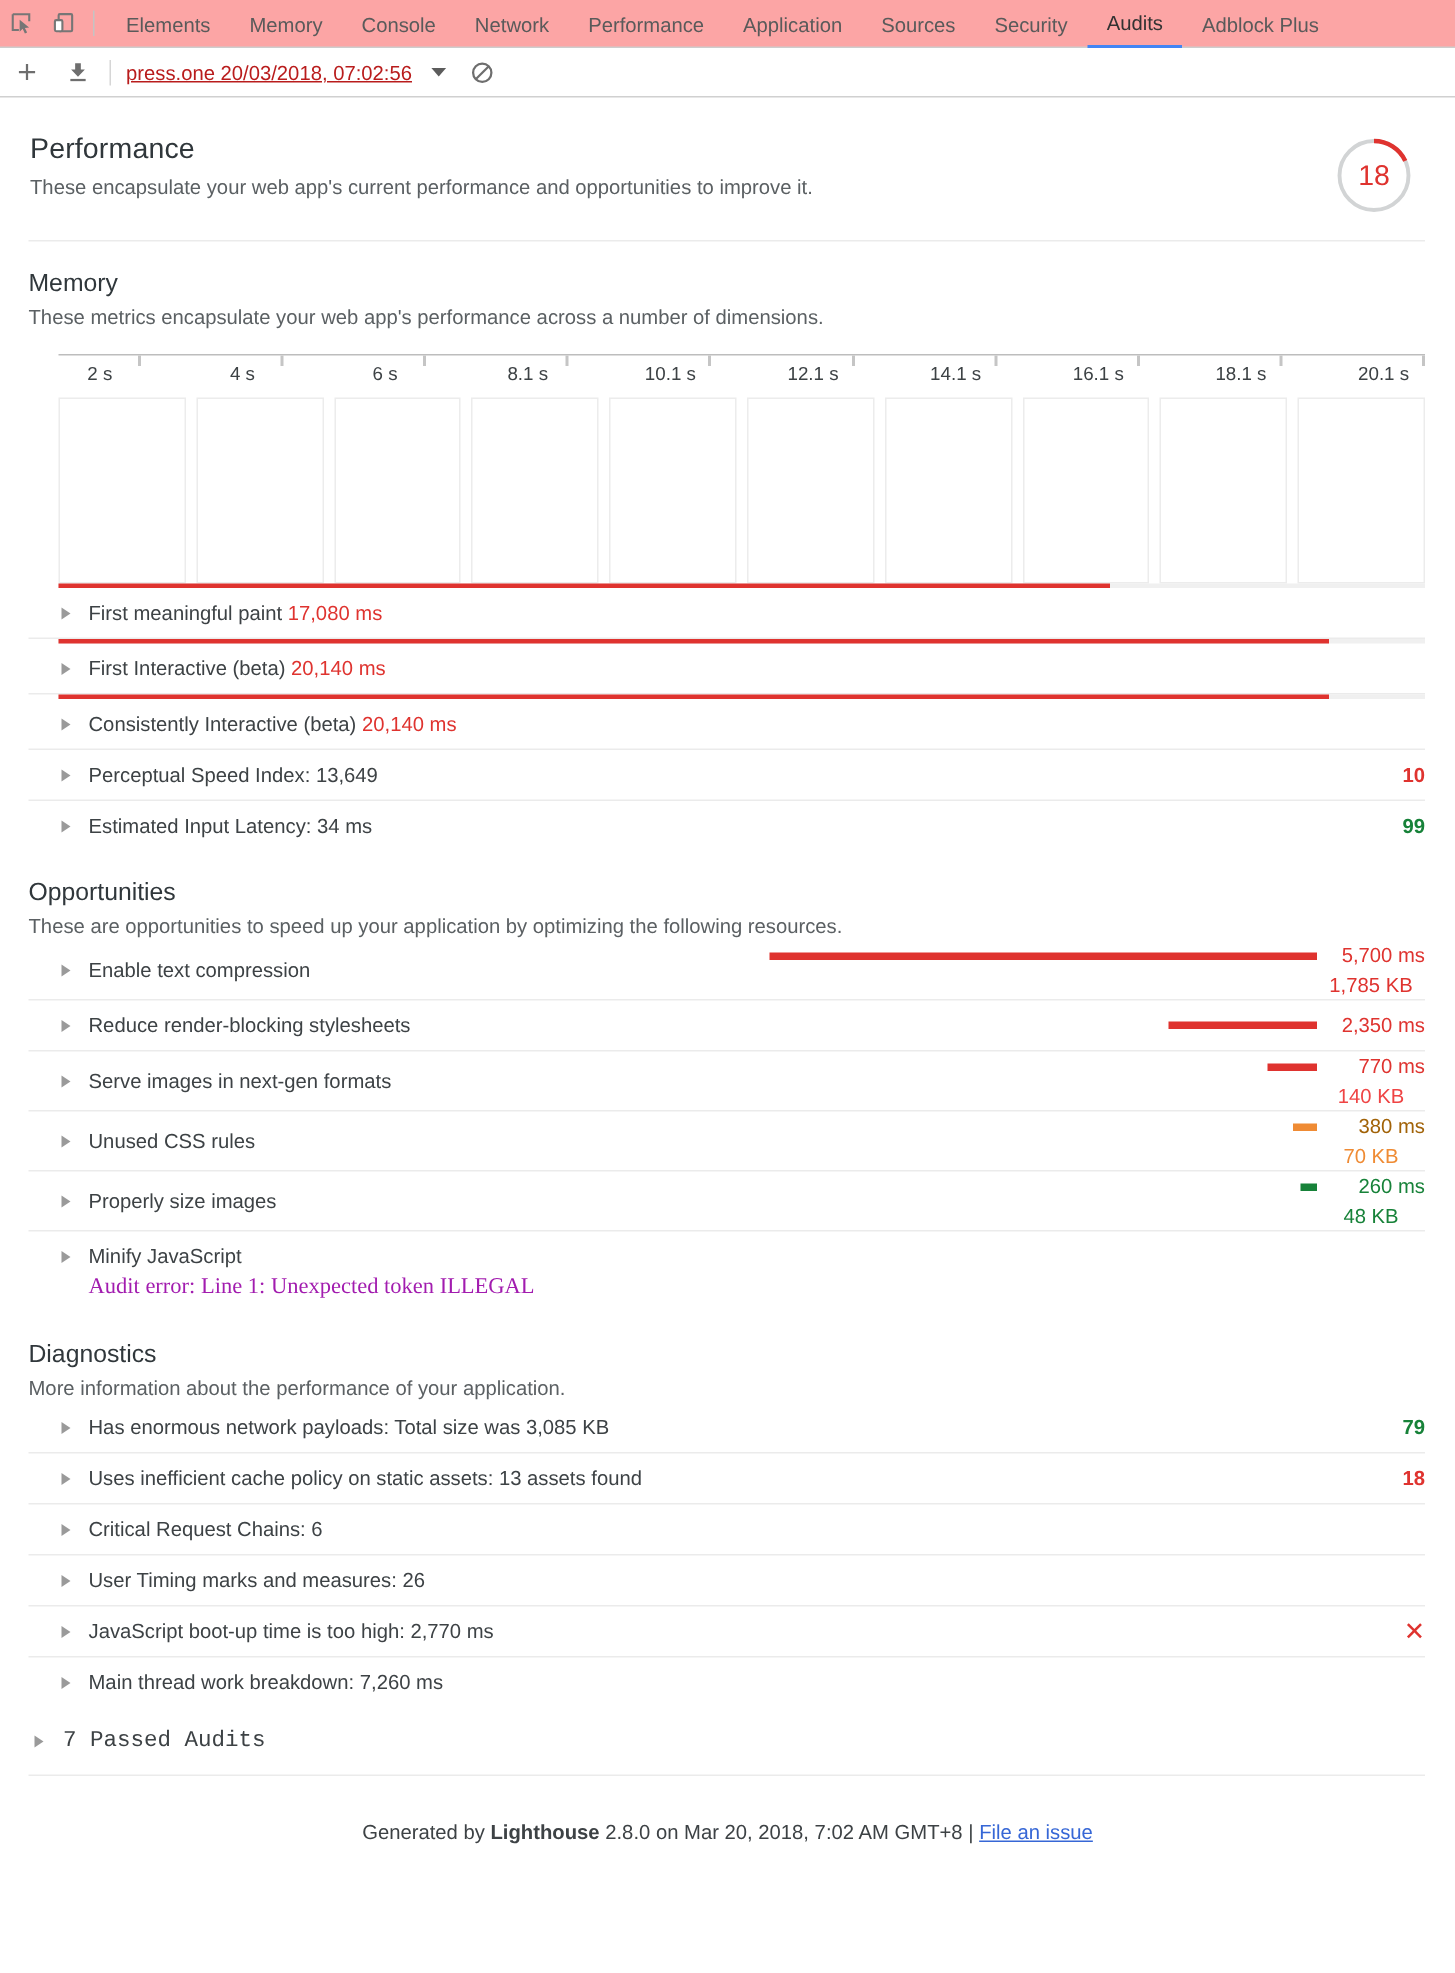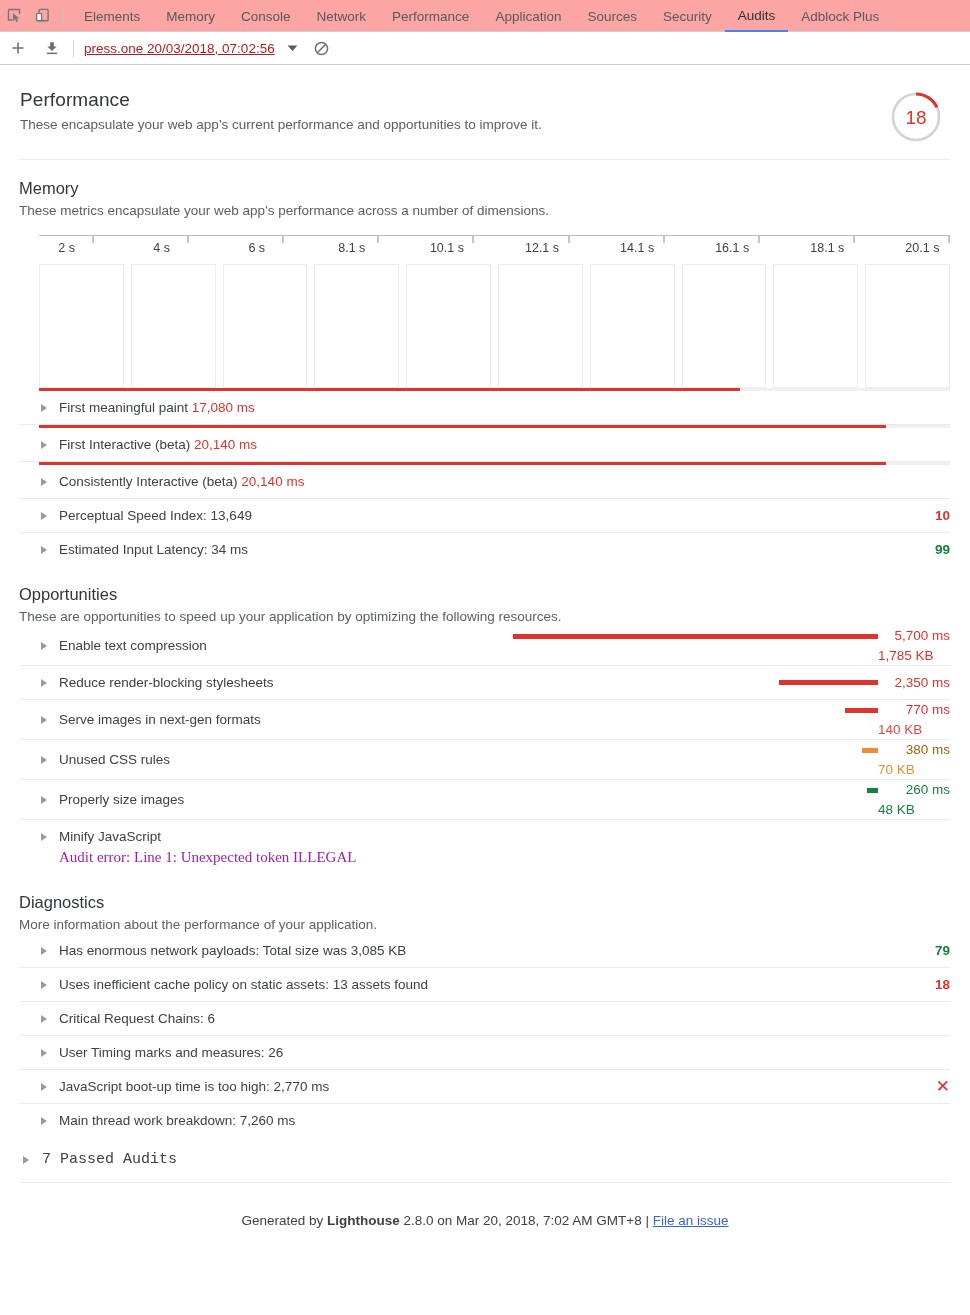--- a/index.html
+++ b/index.html
@@ -57,21 +57,21 @@
   .atext{font-size:13.5px;color:#3d4245;line-height:18px;}
   .atext .val-red{color:#df332f;}
   .aspacer{flex:1;}
   .ascore{font-size:13.5px;font-weight:bold;padding-right:0px;}
   .aerr{font-size:15px;color:#a21caf;padding-left:40px;margin-top:-4px;padding-bottom:8px;font-family:Liberation Serif, serif;}
   .ostack{display:flex;flex-direction:column;align-items:flex-end;justify-content:center;}
   .obarrow{display:flex;align-items:center;}
   .obar-track{width:365px;display:flex;justify-content:flex-end;}
   .obar{height:5px;}
   .oval{width:72px;text-align:right;font-size:13.5px;line-height:20px;}
-  .osub{font-size:13.5px;line-height:19px;text-align:left;width:72px;}
+  .osub{font-size:13.5px;line-height:19px;text-align:center;width:72px;}
   .passed{display:flex;align-items:center;padding:14px 0 14px 4px;}
   .passed .caret{margin-right:13px;}
   .passed-label{font-size:15px;color:#3d4245;font-family:Liberation Mono, monospace;}
   .footer-hr{height:1px;background:#ebebeb;margin:0 20px 0 19px;}
   .footer{text-align:center;font-size:13.5px;color:#3d4245;padding-top:30px;}
   .footer a{color:#3667d6;}
   .xmark{font-size:17px;color:#df332f;line-height:1;font-weight:400;}
 </style>
 </head>
 <body>

